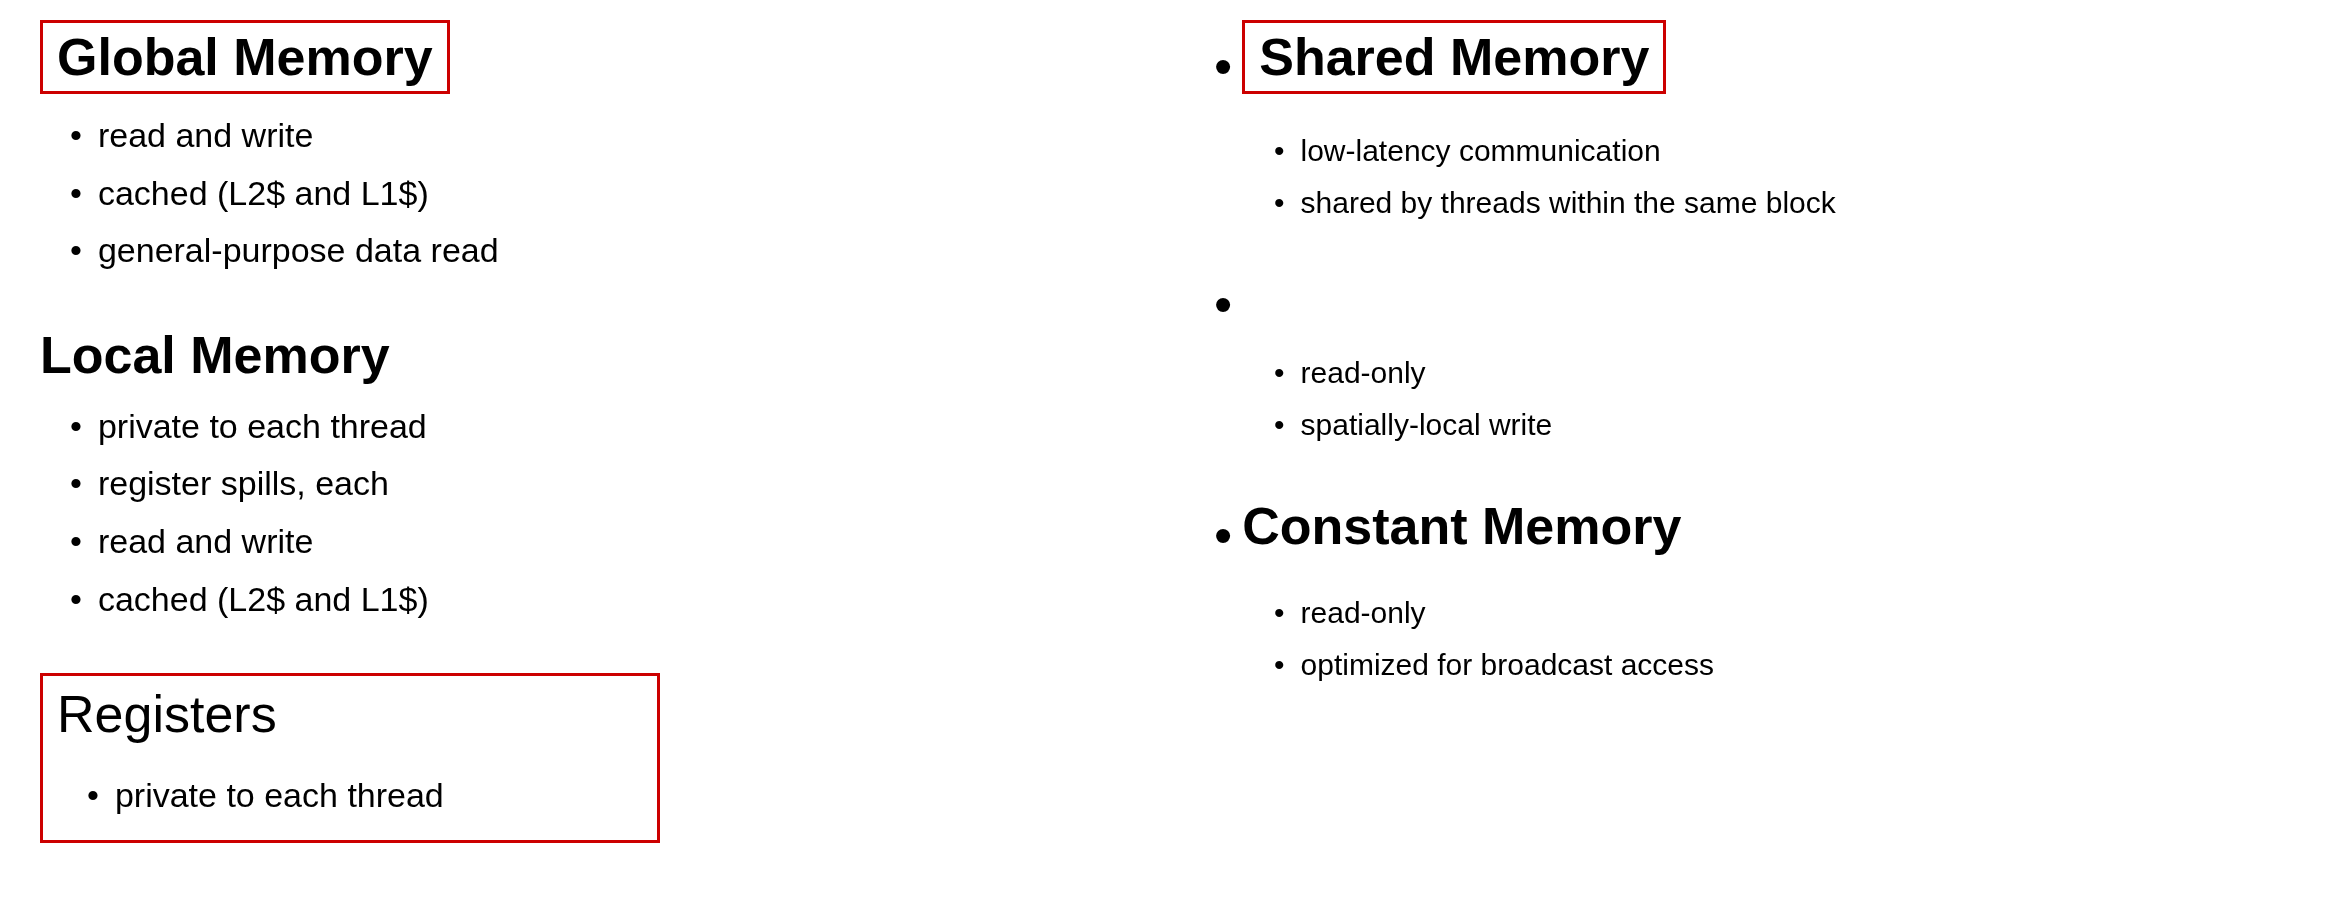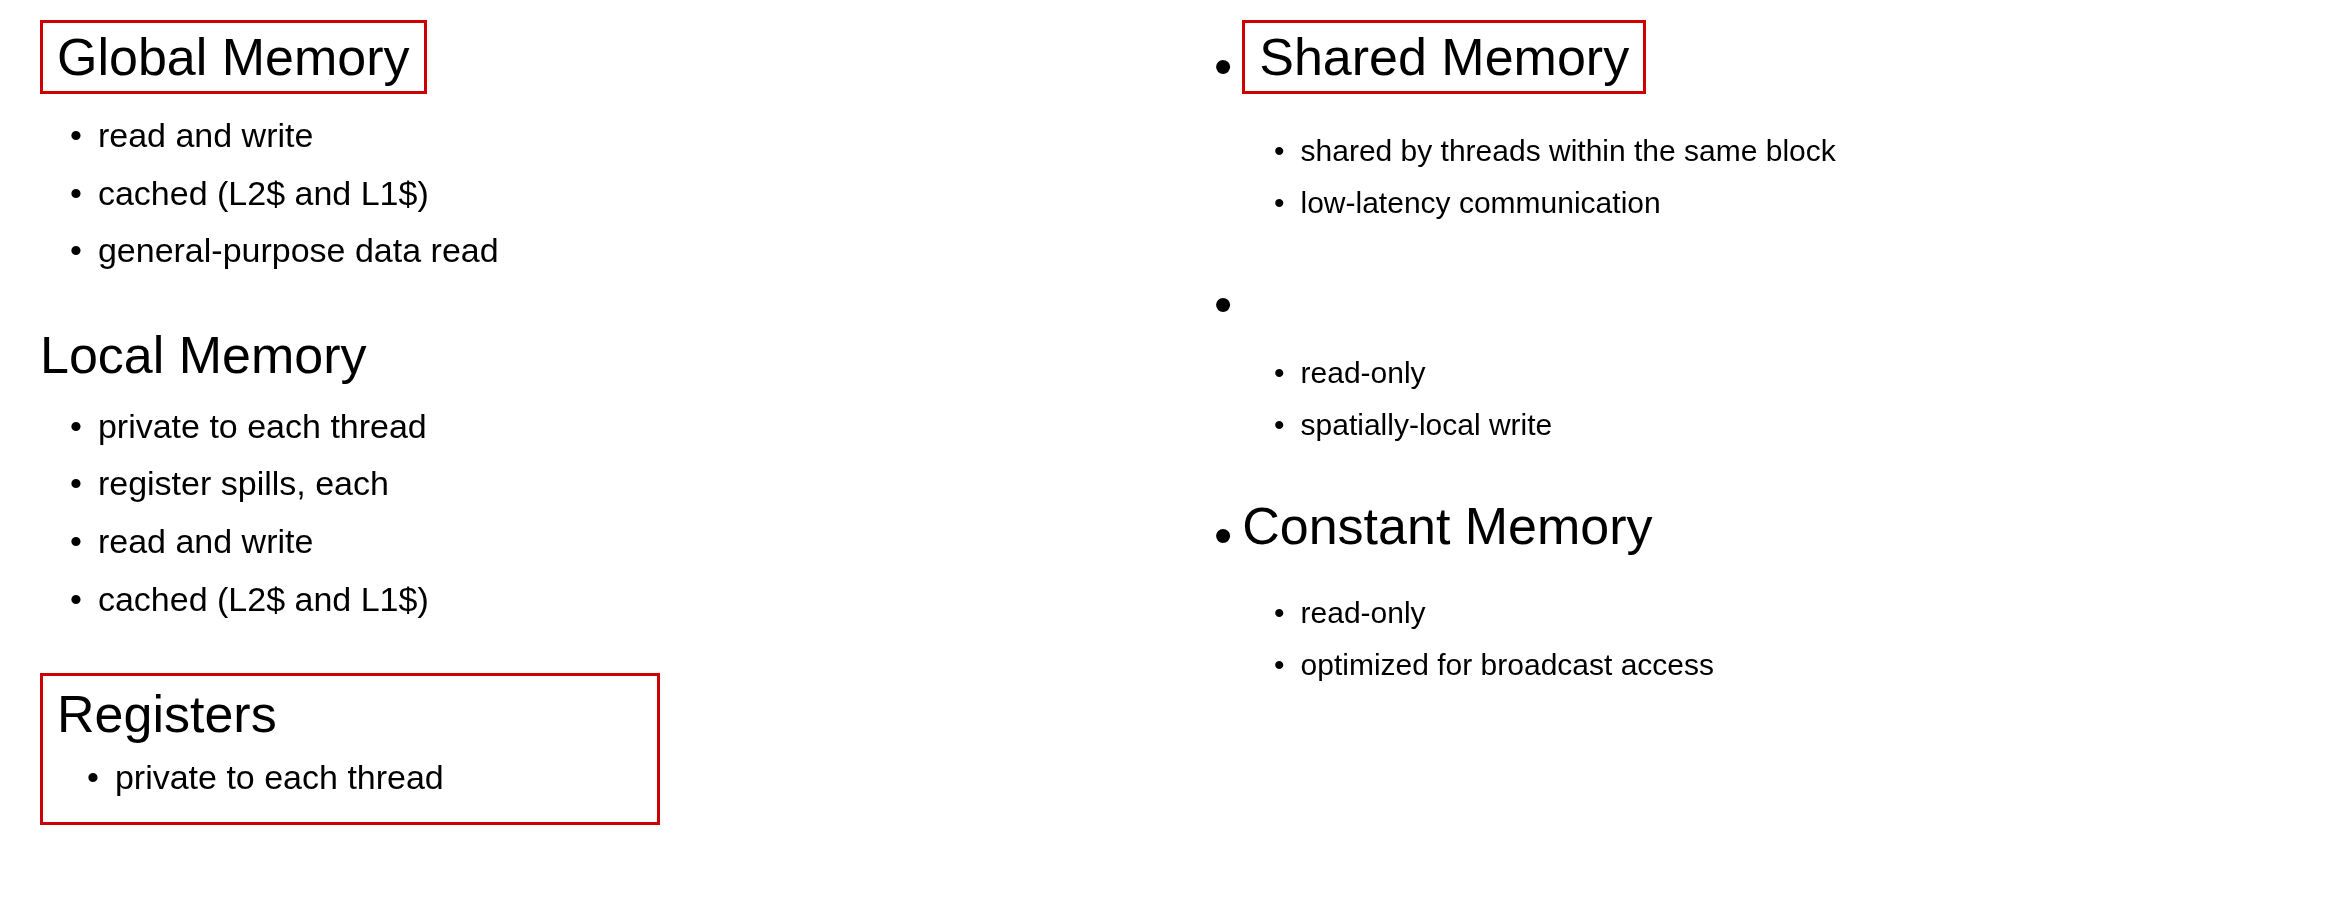--- a/index.html
+++ b/index.html
@@ -34,21 +34,21 @@
       width: 50%;
       padding-left: 40px;
     }
 
     .section {
       margin-bottom: 50px;
     }
 
     .section-title {
       font-size: 52px;
-      font-weight: 400;
+      font-weight: 700;
       margin-bottom: 18px;
       display: inline-block;
     }
 
     .section-title.boxed {
       border: 3px solid #cc0000;
       padding: 4px 14px;
     }
 
     .bullet-list {
@@ -98,21 +98,21 @@
       border: 3px solid #cc0000;
       padding: 8px 18px 10px 14px;
       display: inline-block;
       width: auto;
       min-width: 620px;
     }
 
     .registers-title {
       font-size: 52px;
       font-weight: 400;
-      margin-bottom: 10px;
+      margin-bottom: 28px;
     }
   </style>
 </head>
 <body>
 
 <div class="page-layout">
 
   <div class="left-column">
 
     <div class="section">
@@ -146,22 +146,22 @@
   </div>
 
   <div class="right-column">
 
     <div class="section">
       <div style="display:flex; align-items:center; margin-bottom:18px;">
         <span style="font-size:52px; margin-right:10px;">•</span>
         <span class="section-title boxed">Shared Memory</span>
       </div>
       <ul class="sub-bullet-list">
+        <li>low-latency communication</li>
         <li>shared by threads within the same block</li>
-        <li>low-latency communication</li>
       </ul>
     </div>
 
     <div class="section">
       <div style="display:flex; align-items:center; margin-bottom:18px;">
         <span style="font-size:52px; margin-right:10px;">•</span>
       </div>
       <ul class="sub-bullet-list">
         <li>read-only</li>
         <li>spatially-local write</li>

